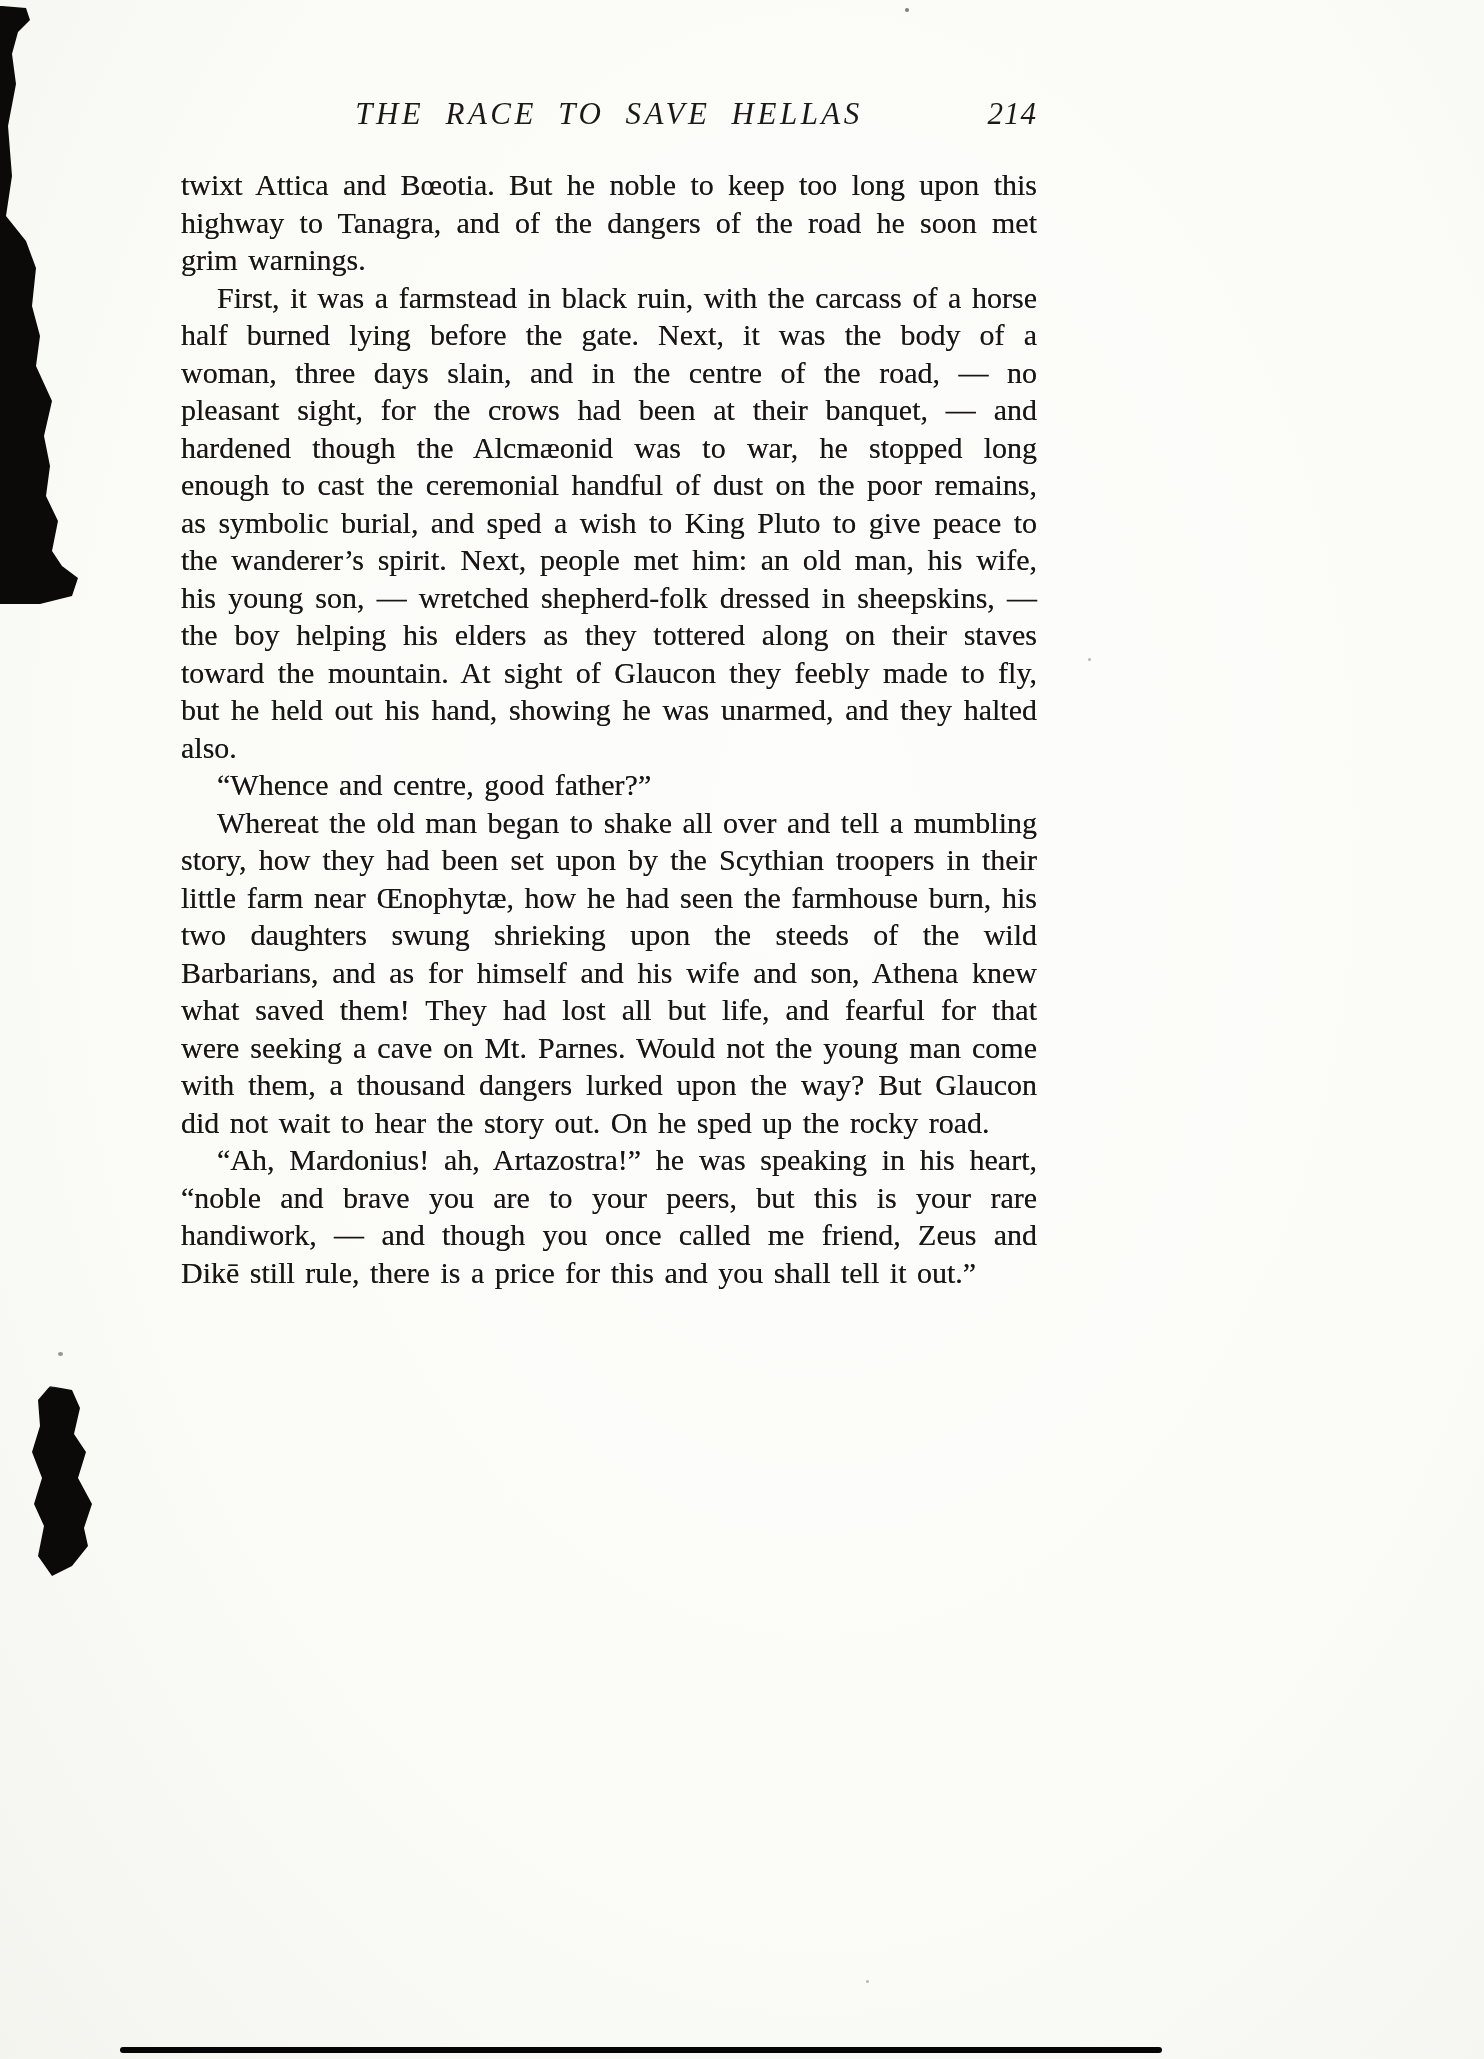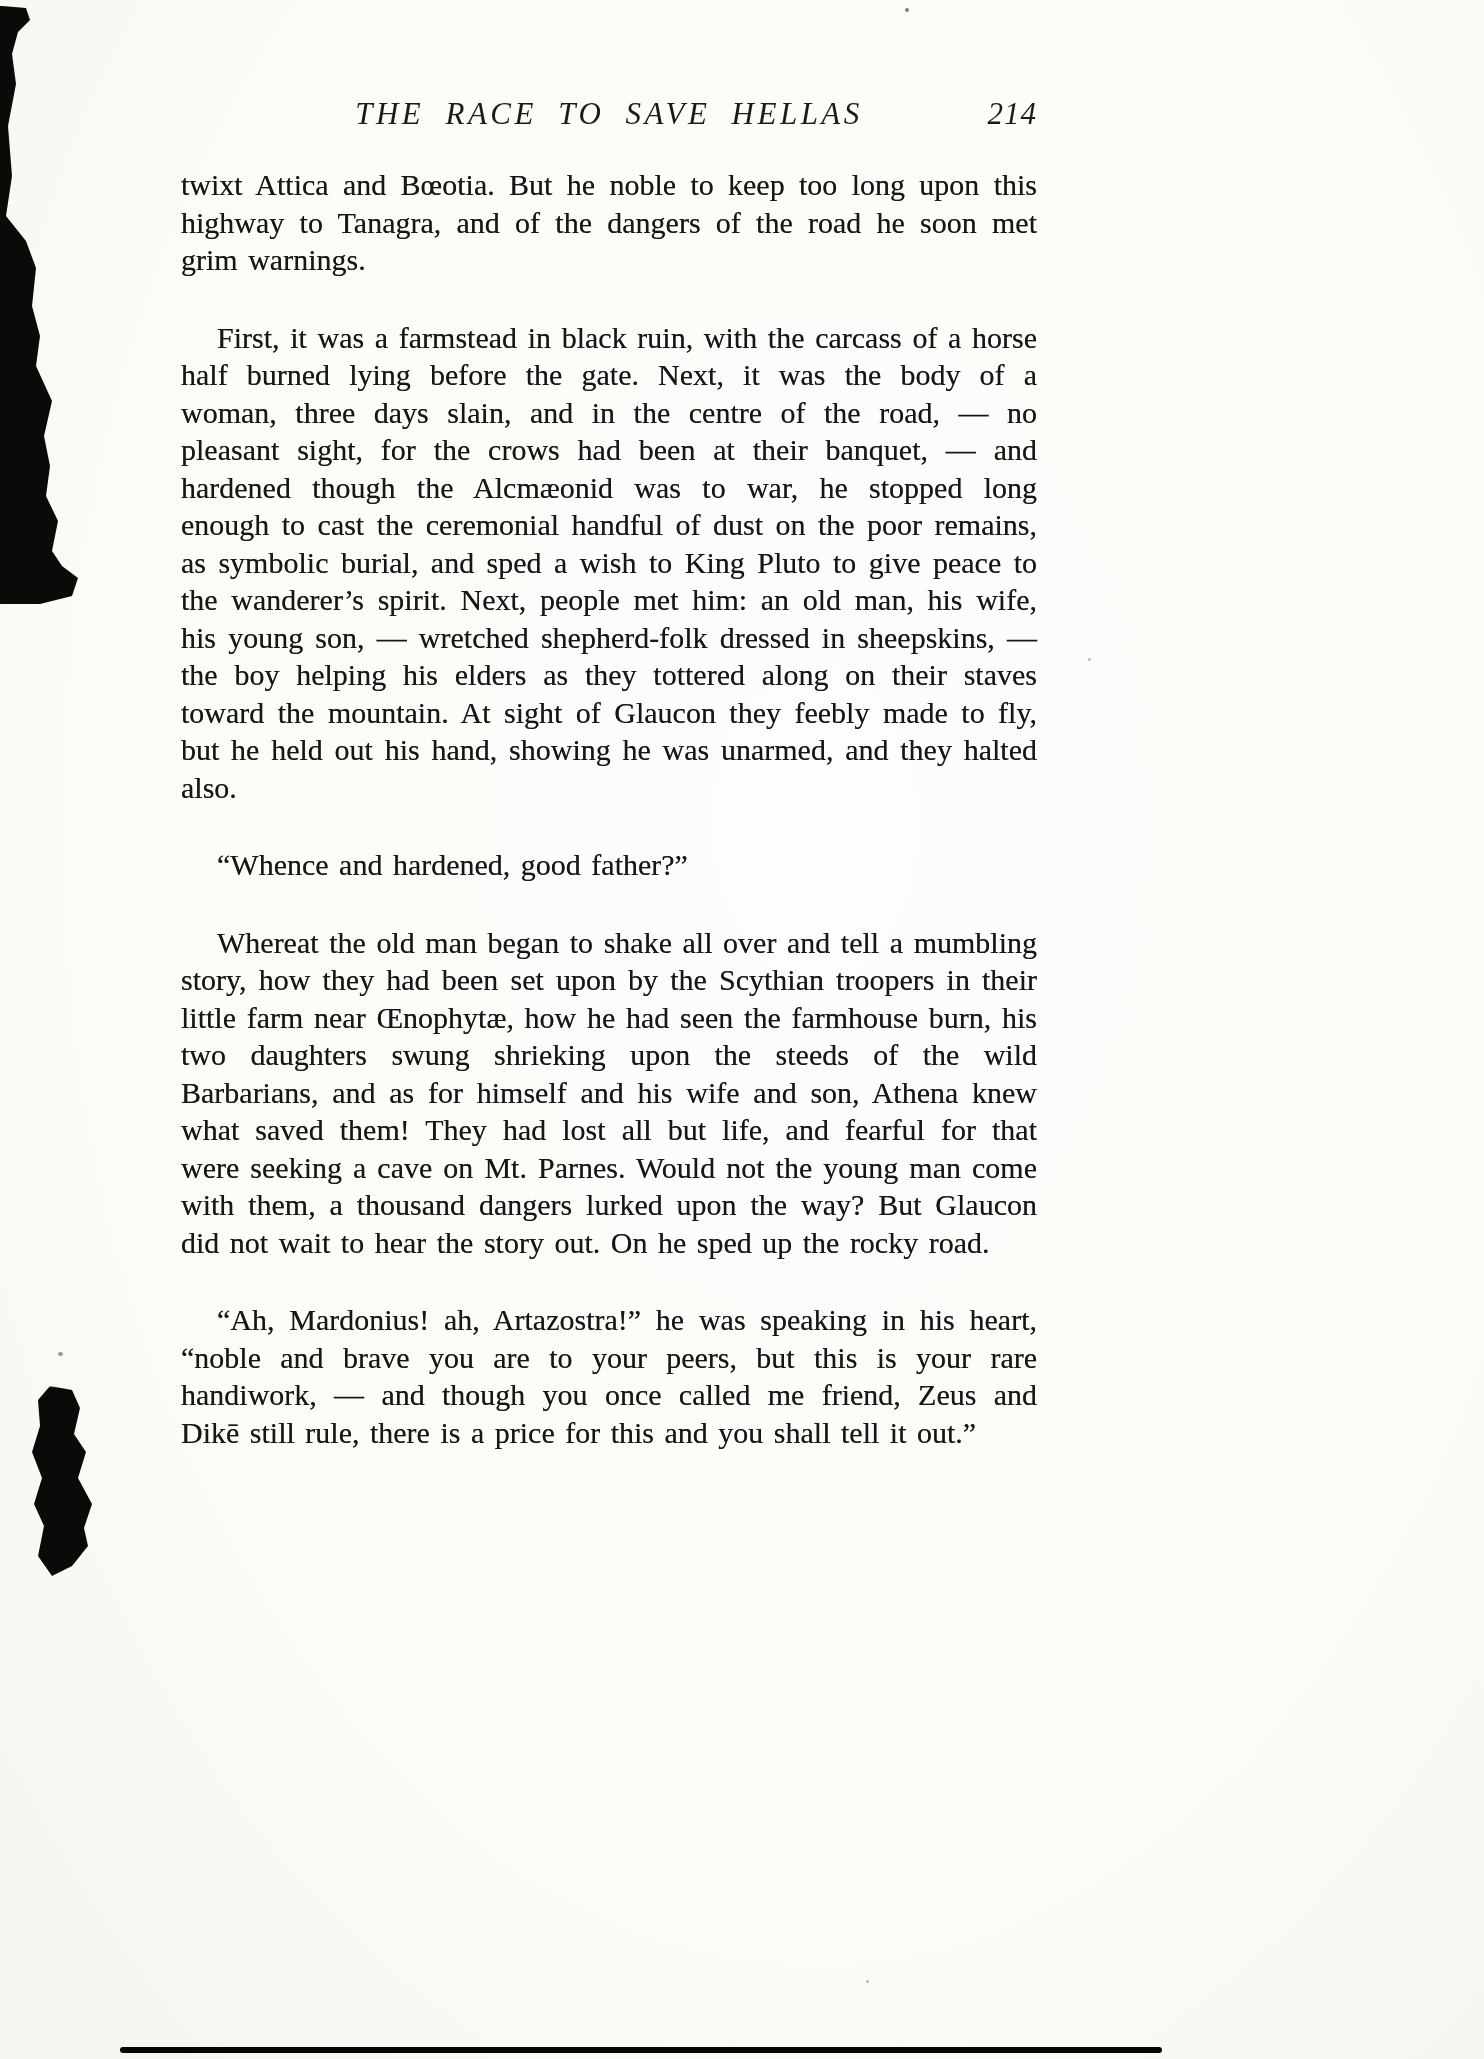--- a/index.html
+++ b/index.html
@@ -57,21 +57,20 @@
     text-align: justify;
     color: #171614;
     text-shadow: 0 0 0.45px rgba(20, 18, 15, 0.65);
   }
   .para {
     margin: 0;
     padding: 0;
   }
   .para.indent {
     text-indent: 36px;
-    margin-top: 40px;
   }
 
   
   .blot {
     position: absolute;
     background: #0b0a09;
   }
   .blot-top-left {
     left: 0;
     top: 6px;
@@ -124,21 +123,21 @@
 <div class="page">
 
   <header class="running-head">
     <span class="head-title">THE RACE TO SAVE HELLAS</span>
     <span class="page-number">214</span>
   </header>
 
   <main class="text-block">
     <p class="para">twixt Attica and Bœotia.  But he noble to keep too long upon this highway to Tanagra, and of the dangers of the road he soon met grim warnings.</p>
     <p class="para indent">First, it was a farmstead in black ruin, with the carcass of a horse half burned lying before the gate.  Next, it was the body of a woman, three days slain, and in the centre of the road, — no pleasant sight, for the crows had been at their banquet, — and hardened though the Alcmæonid was to war, he stopped long enough to cast the ceremonial handful of dust on the poor remains, as symbolic burial, and sped a wish to King Pluto to give peace to the wanderer’s spirit.  Next, people met him: an old man, his wife, his young son, — wretched shepherd-folk dressed in sheepskins, — the boy helping his elders as they tottered along on their staves toward the mountain.  At sight of Glaucon they feebly made to fly, but he held out his hand, showing he was unarmed, and they halted also.</p>
-    <p class="para indent">“Whence and hardened, good father?”</p>
+    <p class="para indent">“Whence and centre, good father?”</p>
     <p class="para indent">Whereat the old man began to shake all over and tell a mumbling story, how they had been set upon by the Scythian troopers in their little farm near Œnophytæ, how he had seen the farmhouse burn, his two daughters swung shrieking upon the steeds of the wild Barbarians, and as for himself and his wife and son, Athena knew what saved them!  They had lost all but life, and fearful for that were seeking a cave on Mt. Parnes.  Would not the young man come with them, a thousand dangers lurked upon the way?  But Glaucon did not wait to hear the story out.  On he sped up the rocky road.</p>
     <p class="para indent">“Ah, Mardonius! ah, Artazostra!” he was speaking in his heart, “noble and brave you are to your peers, but this is your rare handiwork, — and though you once called me friend, Zeus and Dikē still rule, there is a price for this and you shall tell it out.”</p>
   </main>
 
   <div class="blot blot-top-left"></div>
 
   <div class="blot blot-bottom-left"></div>
 
   <div class="scan-line-bottom"></div>
 

